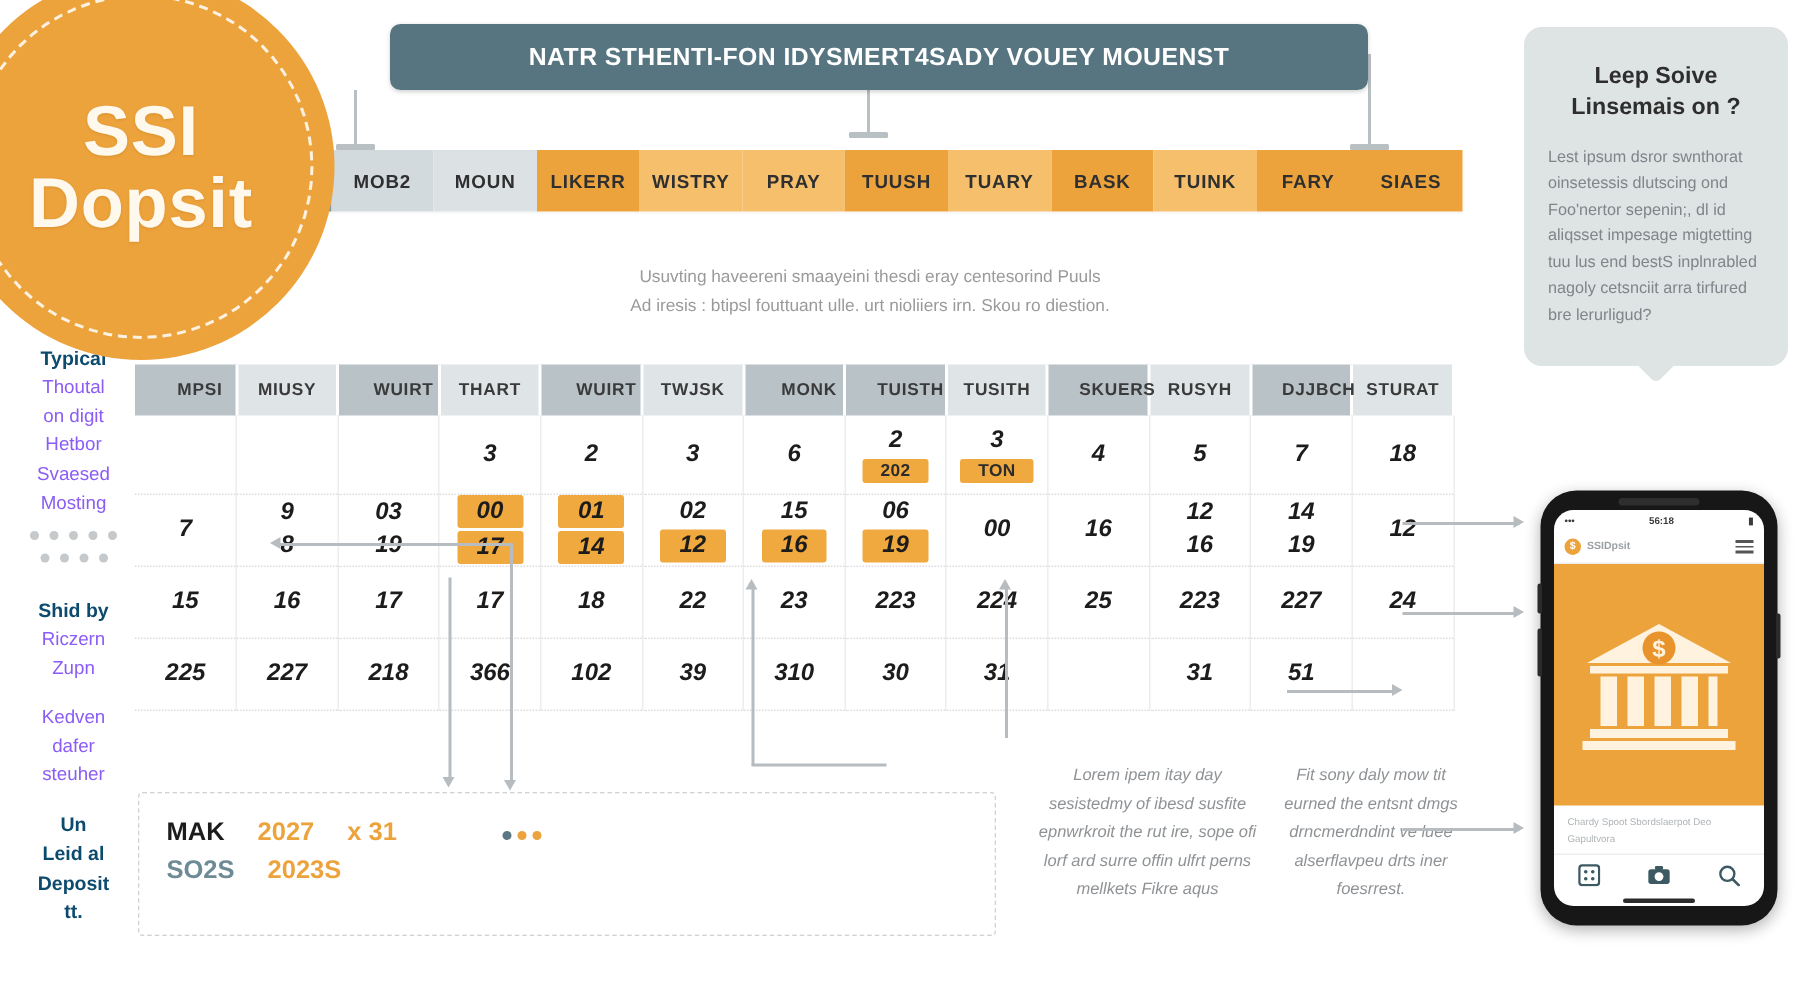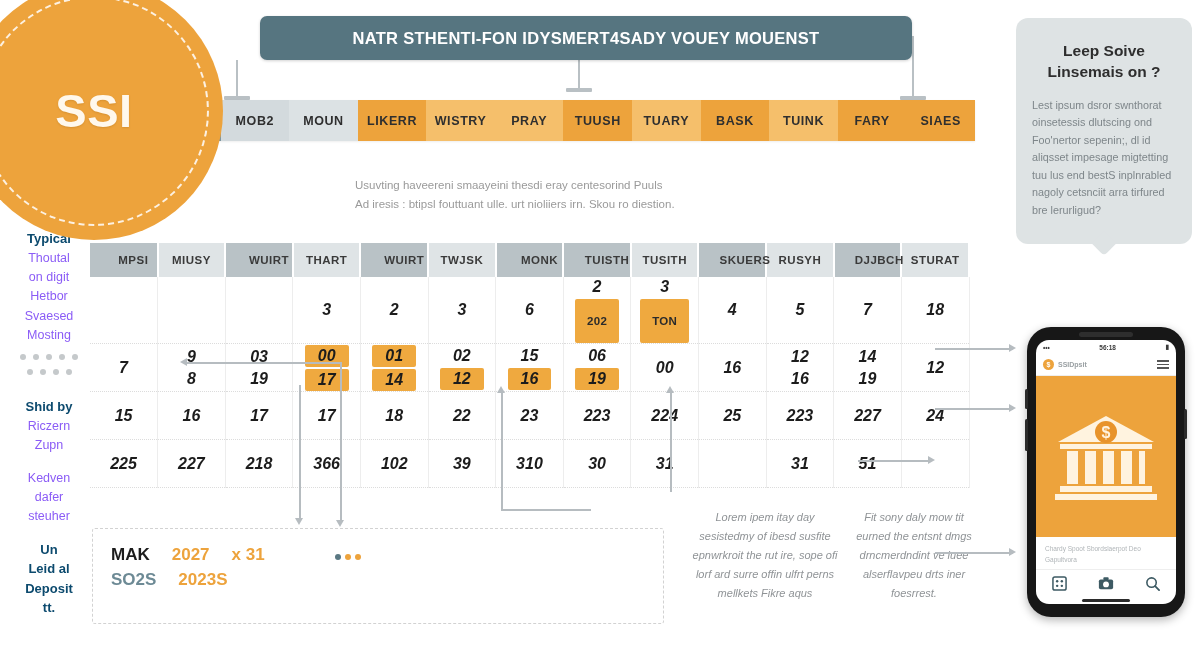--- a/index.html
+++ b/index.html
@@ -69,21 +69,21 @@
   }
   #nav-strip .tab.t-steel { background: #7E959E; color: #ffffff; }
   #nav-strip .tab.t-gray  { background: #D3DADD; }
   #nav-strip .tab.t-gray2 { background: #DCE2E4; }
   #nav-strip .tab.t-org   { background: #EDA33C; }
   #nav-strip .tab.t-org-l { background: #F5BF6B; }
 
   
   #center-caption {
     position: absolute; left: 355px; top: 176px; width: 450px;
-    font-size: 11.5px; color: #9a9a9a; line-height: 1.65;
+    text-align: center; font-size: 11.5px; color: #9a9a9a; line-height: 1.65;
   }
 
   
   #sidebar {
     position: absolute; left: 8px; top: 205px; width: 82px;
     text-align: center; z-index: 10;
   }
   .dotrow { display: flex; gap: 7px; justify-content: center; margin: 9px 0; }
   .dotrow i { width: 6px; height: 6px; border-radius: 50%; background: #c5c9cb; display: block; }
   .sb-head { font-size: 13px; font-weight: bold; color: #0c4a6e; line-height: 1.5; }
@@ -111,21 +111,21 @@
     color: #1c1c1c; padding: 0;
   }
   #grid tr.r-tall td { height: 52px; }
   #grid tr.r-med  td { height: 48px; }
   .cellstack { display: flex; flex-direction: column; align-items: center; justify-content: center; gap: 2px; }
   .val { display: inline-block; padding: 1px 4px; }
   .val.hl { background: #EFA93F; border-radius: 2px; padding: 2px 13px; }
   .badge {
     background: #EFA93F; border-radius: 2px;
     font-size: 11.5px; font-weight: bold; font-style: normal;
-    padding: 16px 12px; color: #2b2b2b; letter-spacing: .3px;
+    padding: 2px 12px; color: #2b2b2b; letter-spacing: .3px;
   }
 
   
   .hline { position: absolute; height: 1.5px; background: #b6bcc0; z-index: 9; }
   .vline { position: absolute; width: 1.5px; background: #b6bcc0; z-index: 9; }
   .arw { position: absolute; width: 0; height: 0; z-index: 9; }
   .arw.right { border-left: 7px solid #b6bcc0; border-top: 4.5px solid transparent; border-bottom: 4.5px solid transparent; }
   .arw.left  { border-right: 7px solid #b6bcc0; border-top: 4.5px solid transparent; border-bottom: 4.5px solid transparent; }
   .arw.down  { border-top: 7px solid #b6bcc0; border-left: 4.5px solid transparent; border-right: 4.5px solid transparent; }
   .arw.up    { border-bottom: 7px solid #b6bcc0; border-left: 4.5px solid transparent; border-right: 4.5px solid transparent; }
@@ -705,13 +705,14 @@
     </div>
     <div class="ph-homebar">
         <i></i>
       </div>
   </div>
 </div>
 
 <div id="brand-badge">
   <span class="ring"></span>
   <span class="bl1">SSI</span>
+  <span class="bl2">Dopsit</span>
 </div>
 
 </body></html>

